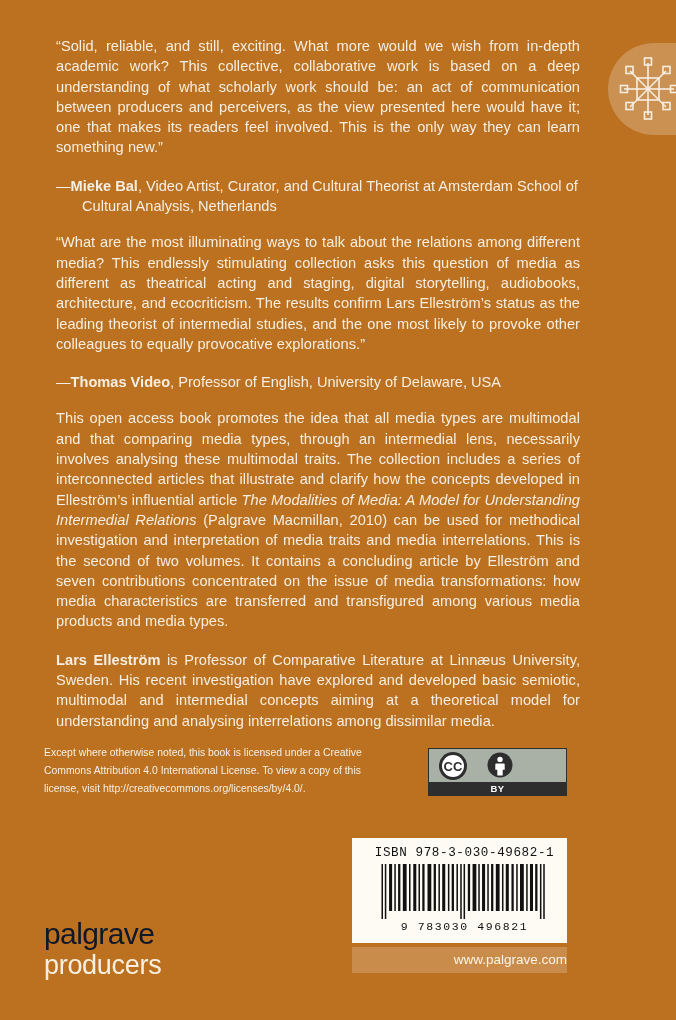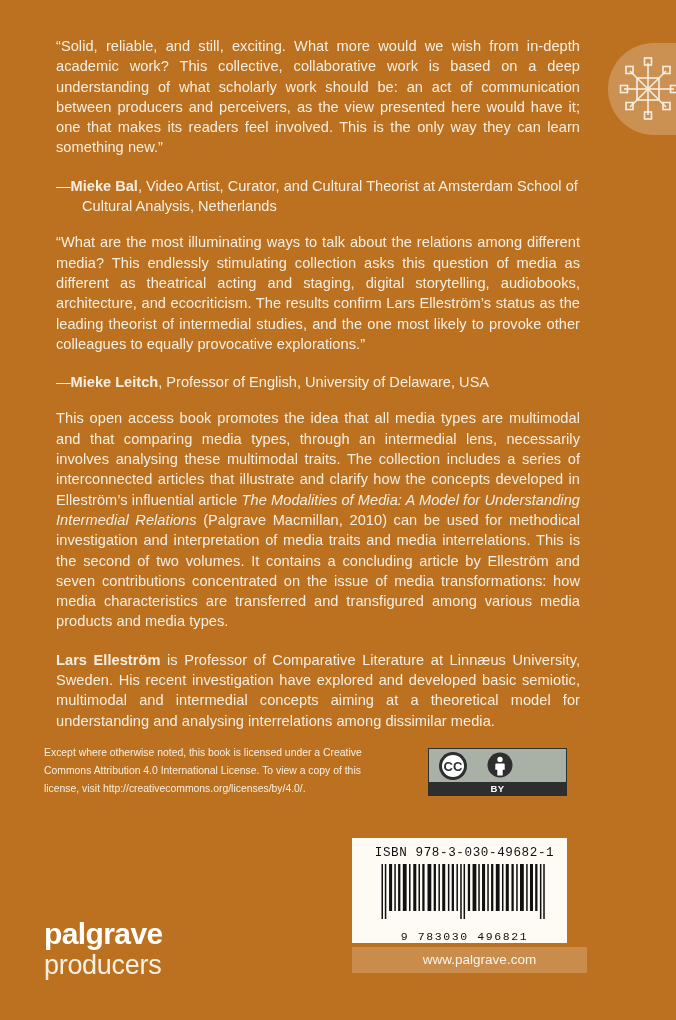--- a/index.html
+++ b/index.html
@@ -162,48 +162,47 @@
     height: 55px;
     width: 100%;
     display: block;
   }
   .barcode-digits {
     font-family: "Liberation Mono", "DejaVu Sans Mono", monospace;
     font-size: 11.5px;
     color: #111111;
     letter-spacing: 1.6px;
     text-align: center;
-    margin-top: 11px;
+    margin-top: 1px;
   }
   .palgrave-bar {
     width: 215px;
     height: 26px;
     background: #c98c4a;
     margin-top: 4px;
-    text-align: center;
+    text-align: right;
     line-height: 26px;
     color: #fbf4ea;
     font-size: 13.5px;
-    padding-left: 20px;
   }
 
   
   .logo {
     position: absolute;
     left: 44px;
     top: 918px;
     width: 200px;
     height: 66px;
   }
   .logo-line1 {
-    color: #ffffff;
+    color: #0f172a;
     font-size: 30px;
     letter-spacing: -0.6px;
     line-height: 32px;
-    font-weight: bold;
+    font-weight: normal;
   }
   .logo-line2 {
     color: #f7f0e2;
     font-size: 27px;
     letter-spacing: -0.3px;
     line-height: 30px;
     font-weight: normal;
   }
 </style>
 </head>
@@ -236,21 +235,21 @@
       <rect x="47" y="53.5" width="7" height="7"></rect>
     </g>
   </svg>
 
   <div class="text-col">
 
     <p class="para blurb">“Solid, reliable, and still, exciting. What more would we wish from in-depth academic work? This collective, collaborative work is based on a deep understanding of what scholarly work should be: an act of communication between producers and perceivers, as the view presented here would have it; one that makes its readers feel involved. This is the only way they can learn something new.”</p>
     <p class="attrib"><span>—</span><b>Mieke Bal</b><span>, Video Artist, Curator, and Cultural Theorist at Amsterdam School of Cultural Analysis, Netherlands</span></p>
 
     <p class="para blurb-2">“What are the most illuminating ways to talk about the relations among different media? This endlessly stimulating collection asks this question of media as different as theatrical acting and staging, digital storytelling, audiobooks, architecture, and ecocriticism. The results confirm Lars Elleström’s status as the leading theorist of intermedial studies, and the one most likely to provoke other colleagues to equally provocative explorations.”</p>
-    <p class="attrib flat"><span>—</span><b>Mieke Leitch</b><span>, Professor of English, University of Delaware, USA</span></p>
+    <p class="attrib flat"><span>—</span><b>Thomas Video</b><span>, Professor of English, University of Delaware, USA</span></p>
 
     <p class="para"><span>This open access book promotes the idea that all media types are multimodal and that comparing media types, through an intermedial lens, necessarily involves analysing these multimodal traits. The collection includes a series of interconnected articles that illustrate and clarify how the concepts developed in Elleström’s influential article </span><i>The Modalities of Media: A Model for Understanding Intermedial Relations</i><span> (Palgrave Macmillan, 2010) can be used for methodical investigation and interpretation of media traits and media interrelations. This is the second of two volumes. It contains a concluding article by Elleström and seven contributions concentrated on the issue of media transformations: how media characteristics are transferred and transfigured among various media products and media types.</span></p>
 
     <p class="para bio"><b>Lars Elleström</b><span> is Professor of Comparative Literature at Linnæus University, Sweden. His recent investigation have explored and developed basic semiotic, multimodal and intermedial concepts aiming at a theoretical model for understanding and analysing interrelations among dissimilar media.</span></p>
 
   </div>
 
   <div class="license">Except where otherwise noted, this book is licensed under a Creative Commons Attribution 4.0 International License. To view a copy of this license, visit http://creativecommons.org/licenses/by/4.0/.</div>
 
   <div class="cc-badge">

